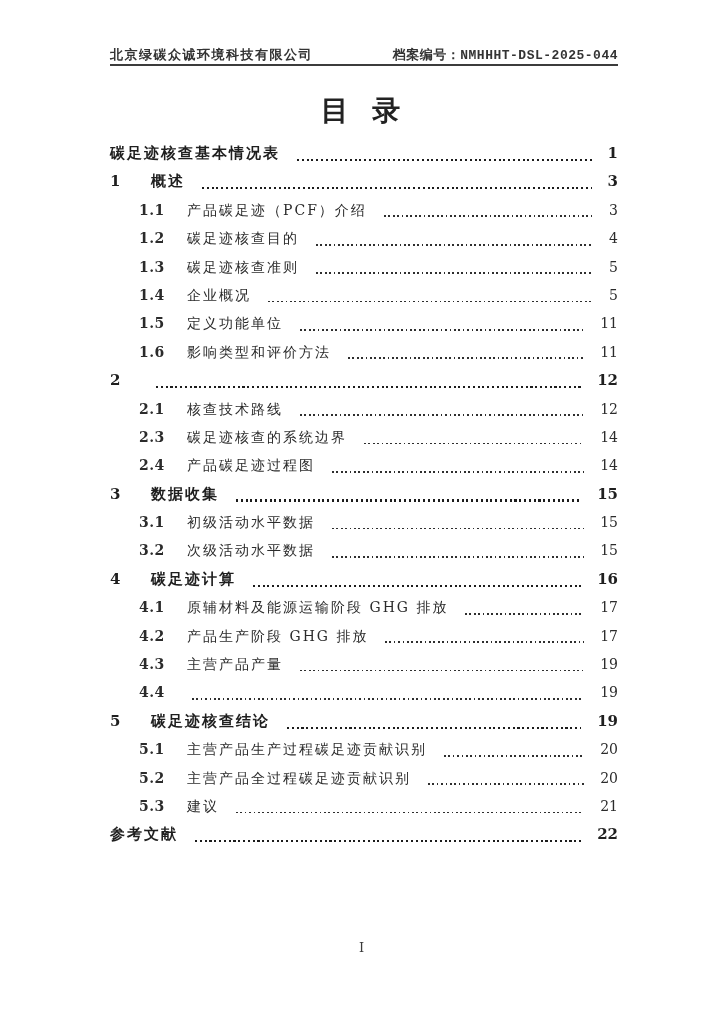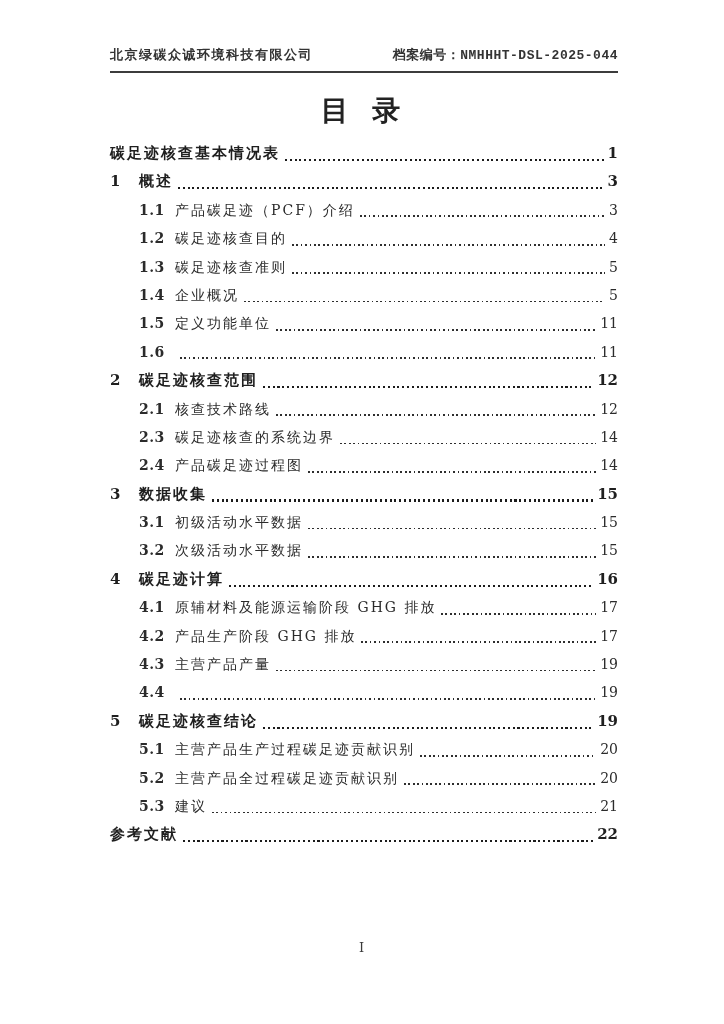--- a/index.html
+++ b/index.html
@@ -23,21 +23,20 @@
 
   
   .doc-header {
     position: absolute;
     top: 46px;
     left: 110px;
     width: 508px;
     display: flex;
     justify-content: space-between;
     align-items: flex-end;
-    padding-bottom: 7px;
     border-bottom: 2px solid #3c3c3c;
     font-size: 13px;
     font-weight: bold;
     letter-spacing: 1.5px;
     color: #333333;
     white-space: nowrap;
   }
   .doc-header .file-no { letter-spacing: 0.5px; font-family: Liberation Mono, monospace; }
 
   
@@ -62,20 +61,21 @@
     width: 508px;
   }
   .toc-row {
     display: flex;
     align-items: flex-end;
     height: 28.4px;
     line-height: 28.4px;
     font-size: 14px;
     color: #2b2b2b;
     cursor: pointer;
+    gap: 12px;
   }
   .toc-row.bold {
     font-weight: bold;
     font-size: 15px;
     color: #1f1f1f;
   }
   .toc-row.level1 { padding-left: 29px; }
   .toc-num  { flex: none; letter-spacing: 0.5px; }
   .level0 > .toc-num { width: 29px; }
   .level1 > .toc-num { width: 36px; font-weight: bold; }
@@ -166,26 +166,26 @@
     <span class="toc-page">5</span>
   </div>
       <div class="toc-row level1">
     <span class="toc-num">1.5</span>
     <span class="toc-label">定义功能单位</span>
     <span class="toc-leader"></span>
     <span class="toc-page">11</span>
   </div>
       <div class="toc-row level1">
     <span class="toc-num">1.6</span>
+    <span class="toc-label">影响类型和评价方法</span>
     <span class="toc-leader"></span>
     <span class="toc-page">11</span>
   </div>
       <div class="toc-row level0 bold">
     <span class="toc-num">2</span>
-    <span class="toc-label">碳足迹核查范围</span>
     <span class="toc-leader"></span>
     <span class="toc-page">12</span>
   </div>
       <div class="toc-row level1">
     <span class="toc-num">2.1</span>
     <span class="toc-label">核查技术路线</span>
     <span class="toc-leader"></span>
     <span class="toc-page">12</span>
   </div>
       <div class="toc-row level1">

